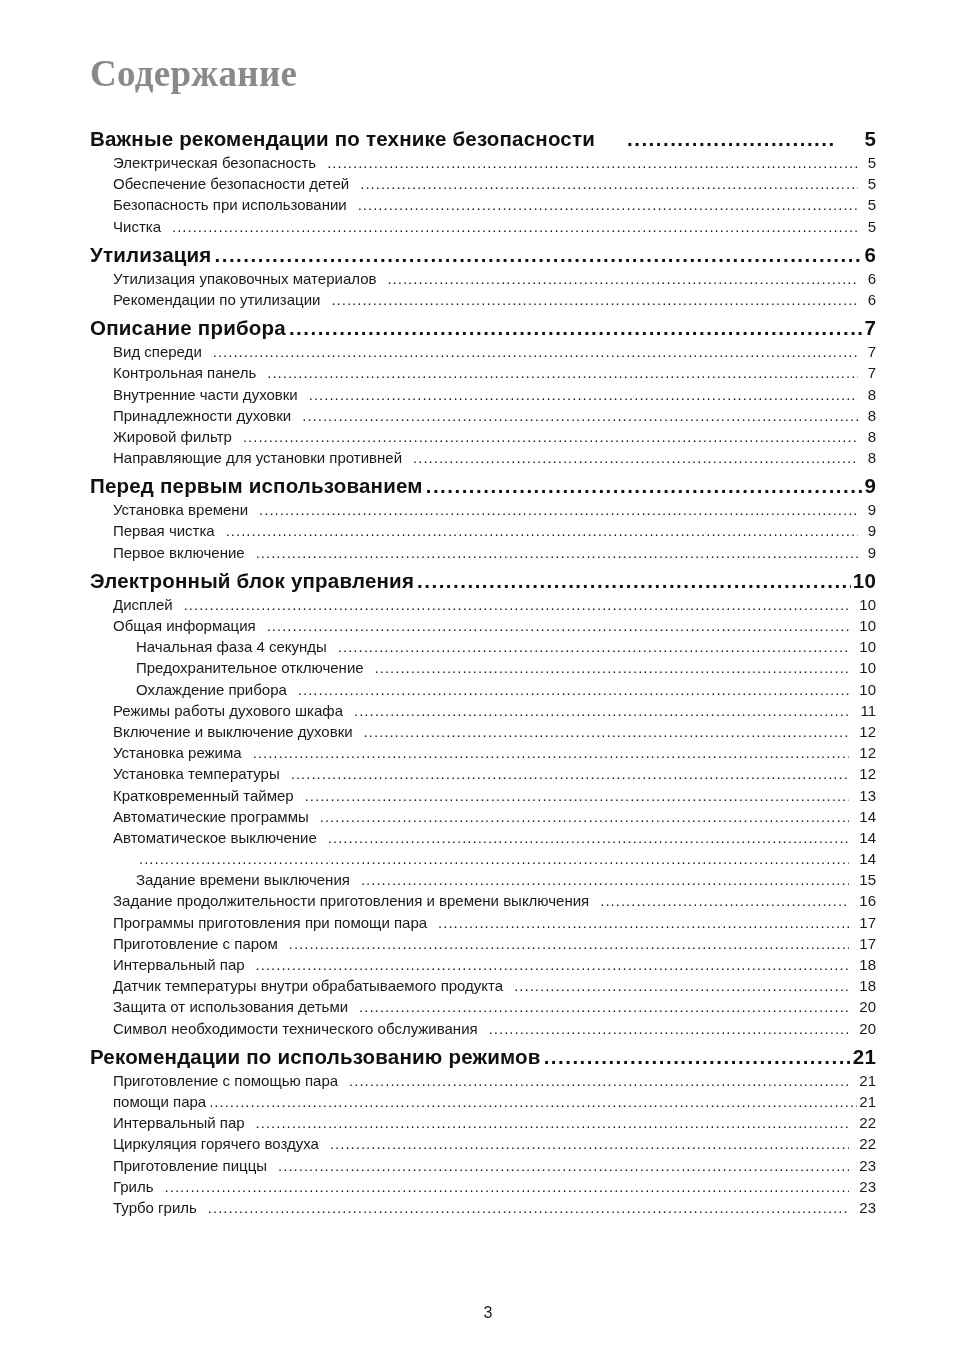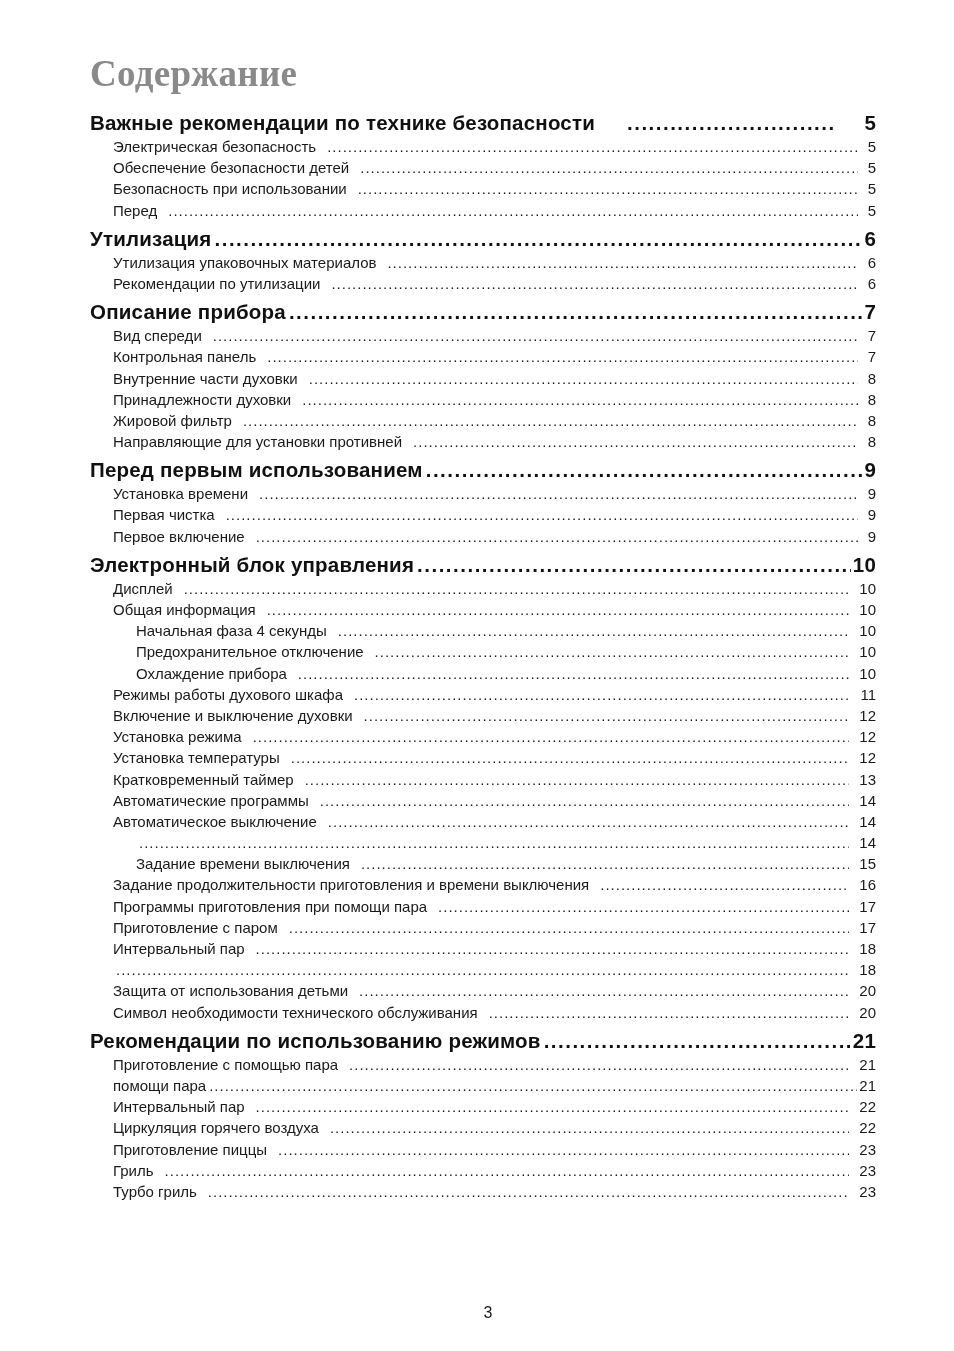--- a/index.html
+++ b/index.html
@@ -39,21 +39,21 @@
       display: flex;
       align-items: baseline;
       font-size: 20.5px;
       font-weight: bold;
       line-height: 26px;
       height: 26px;
       margin-top: 5px;
       color: #111;
       letter-spacing: 0.2px;
     }
-    .section:first-child .sec-head { margin-top: 0; gap: 29px; }
+    .section:first-child .sec-head { margin-top: 16px; gap: 29px; }
     .entry {
       display: flex;
       align-items: baseline;
       font-size: 15px;
       line-height: 21.2px;
       height: 21.2px;
       padding-left: 23px;
       color: #1a1a1a;
       gap: 8px;
     }
@@ -122,21 +122,21 @@
         <span class="label">Обеспечение безопасности детей</span>
         <span class="leader"></span>
         <span class="page">5</span>
       </div>
     <div class="entry">
         <span class="label">Безопасность при использовании</span>
         <span class="leader"></span>
         <span class="page">5</span>
       </div>
     <div class="entry">
-        <span class="label">Перед</span>
+        <span class="label">Чистка</span>
         <span class="leader"></span>
         <span class="page">5</span>
       </div>
   </div>
 
   <div class="section">
     <div class="sec-head">
       <span class="label">Утилизация</span>
       <span class="leader"></span>
       <span class="page">6</span>
@@ -303,20 +303,21 @@
         <span class="label">Приготовление с паром</span>
         <span class="leader"></span>
         <span class="page">17</span>
       </div>
     <div class="entry">
         <span class="label">Интервальный пар</span>
         <span class="leader"></span>
         <span class="page">18</span>
       </div>
     <div class="entry">
+        <span class="label">Датчик температуры внутри обрабатываемого продукта</span>
         <span class="leader"></span>
         <span class="page">18</span>
       </div>
     <div class="entry">
         <span class="label">Защита от использования детьми</span>
         <span class="leader"></span>
         <span class="page">20</span>
       </div>
     <div class="entry">
         <span class="label">Символ необходимости технического обслуживания</span>

